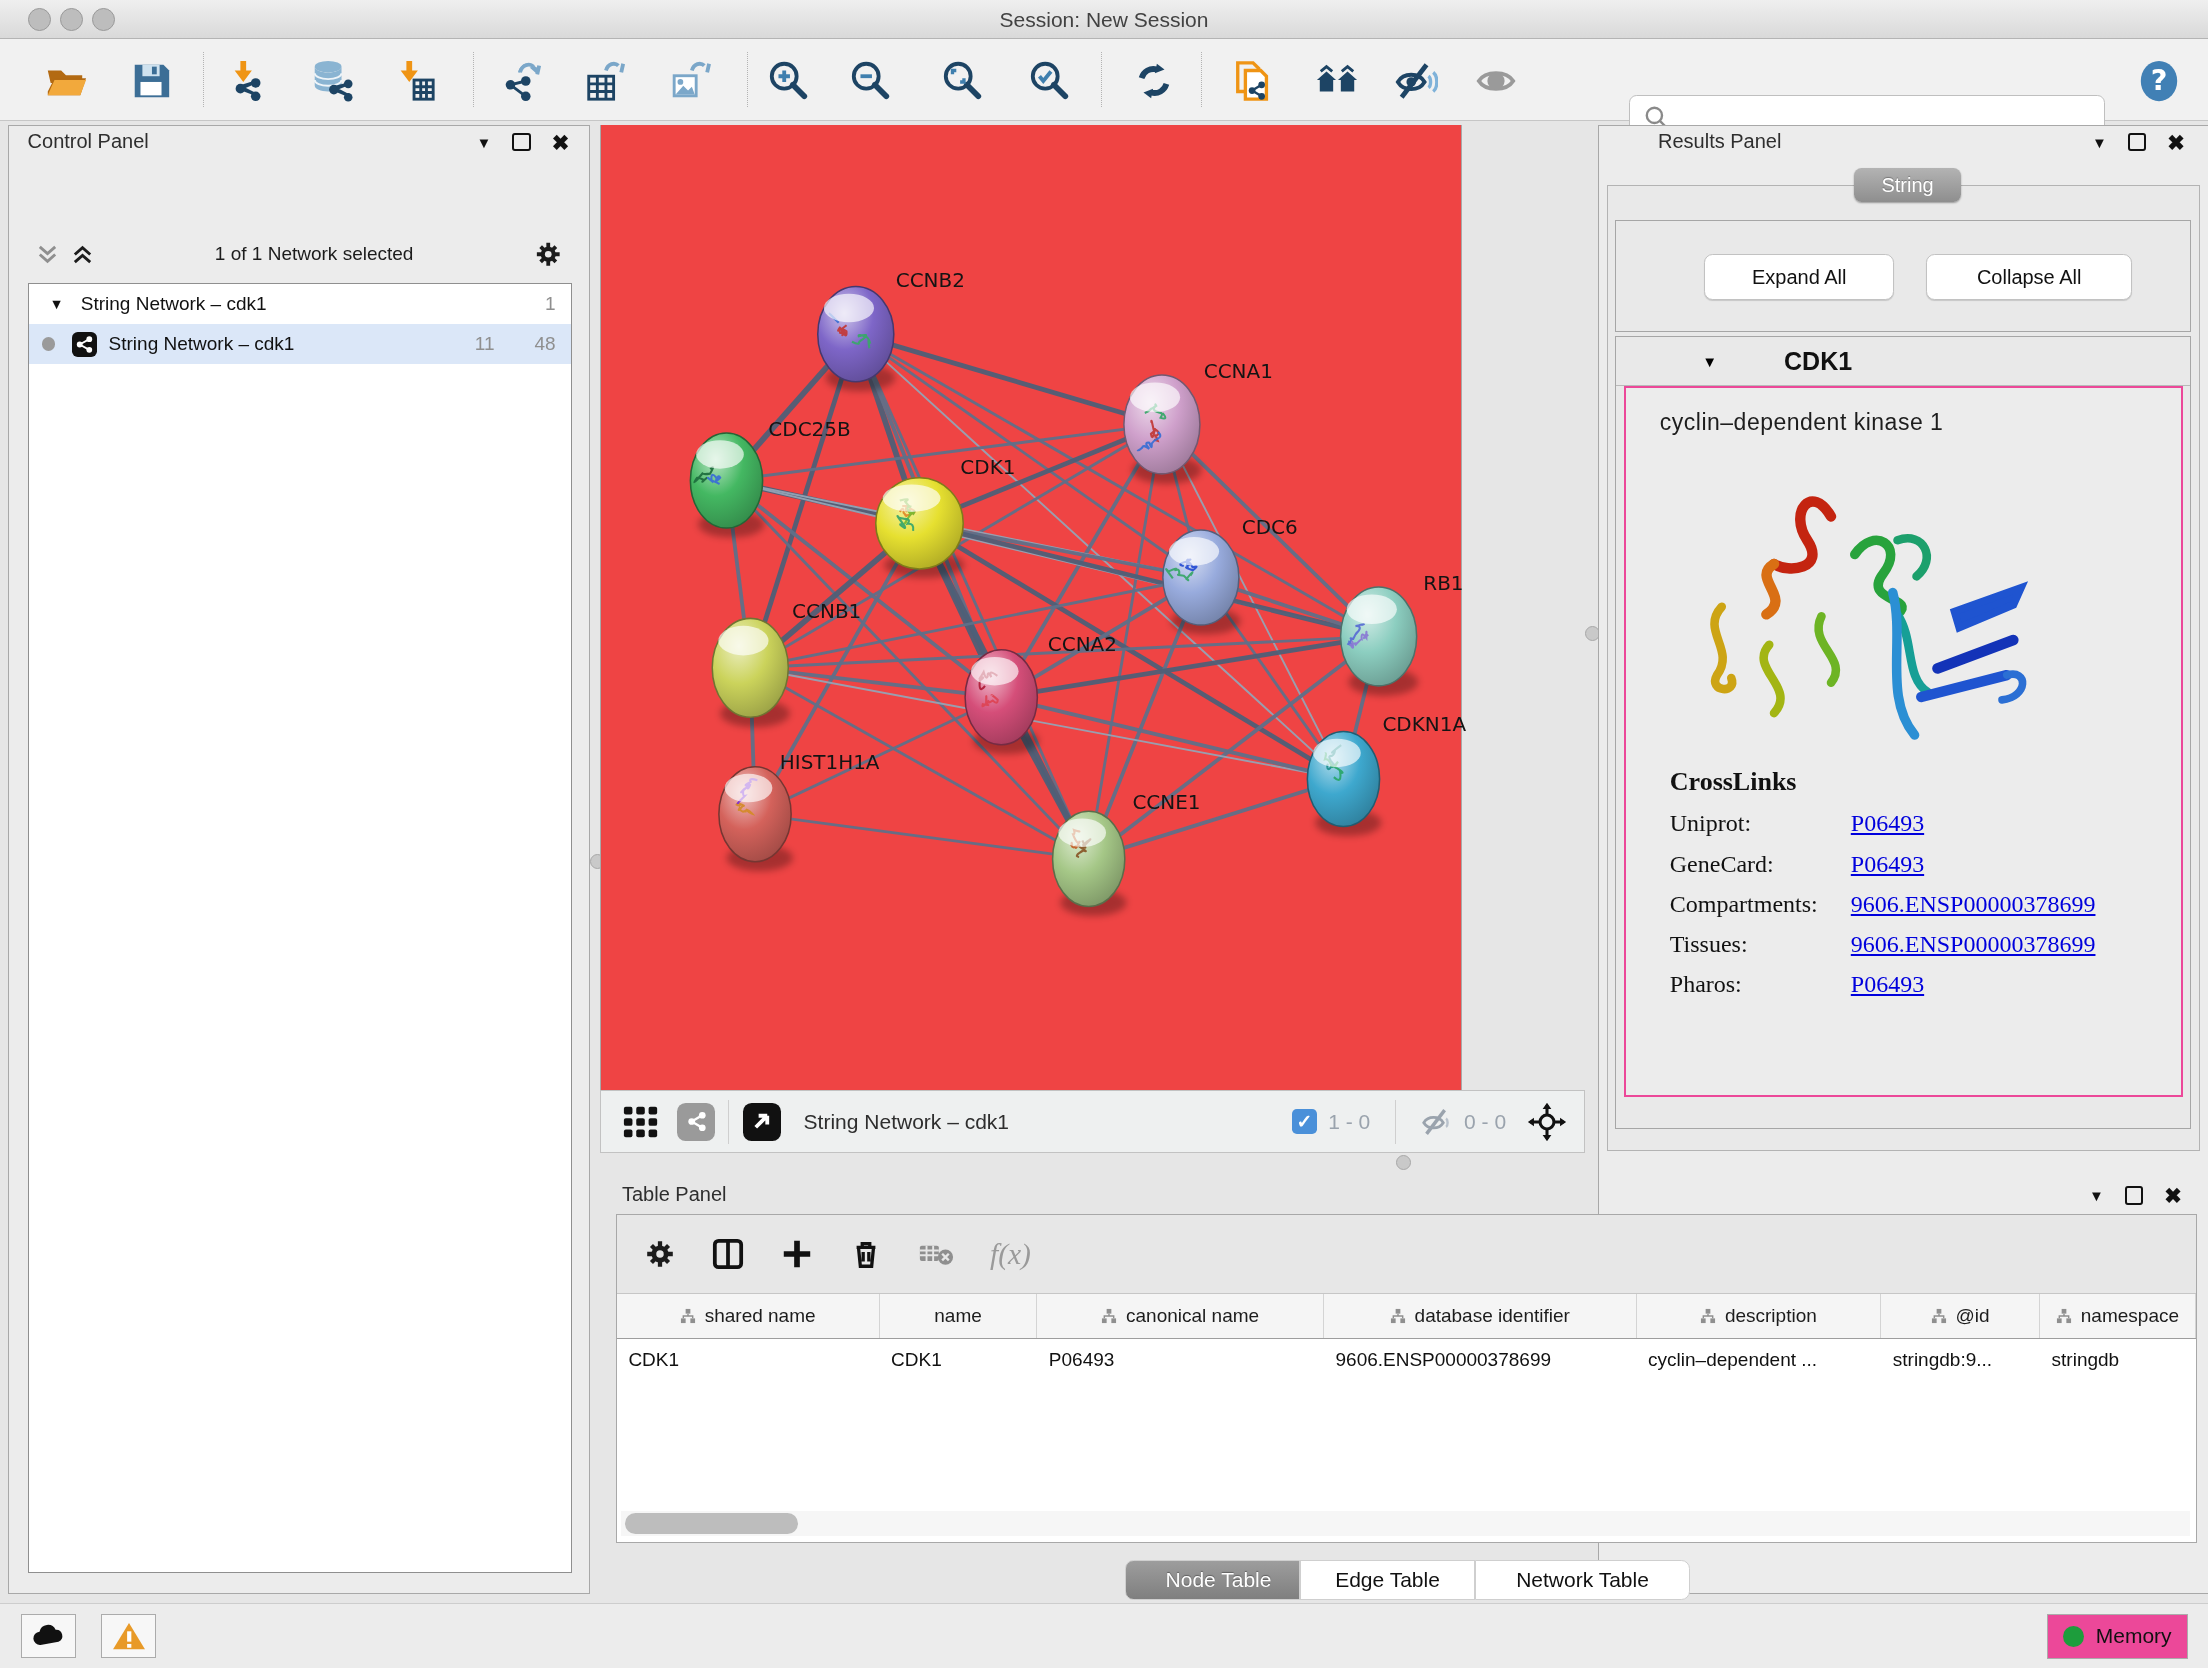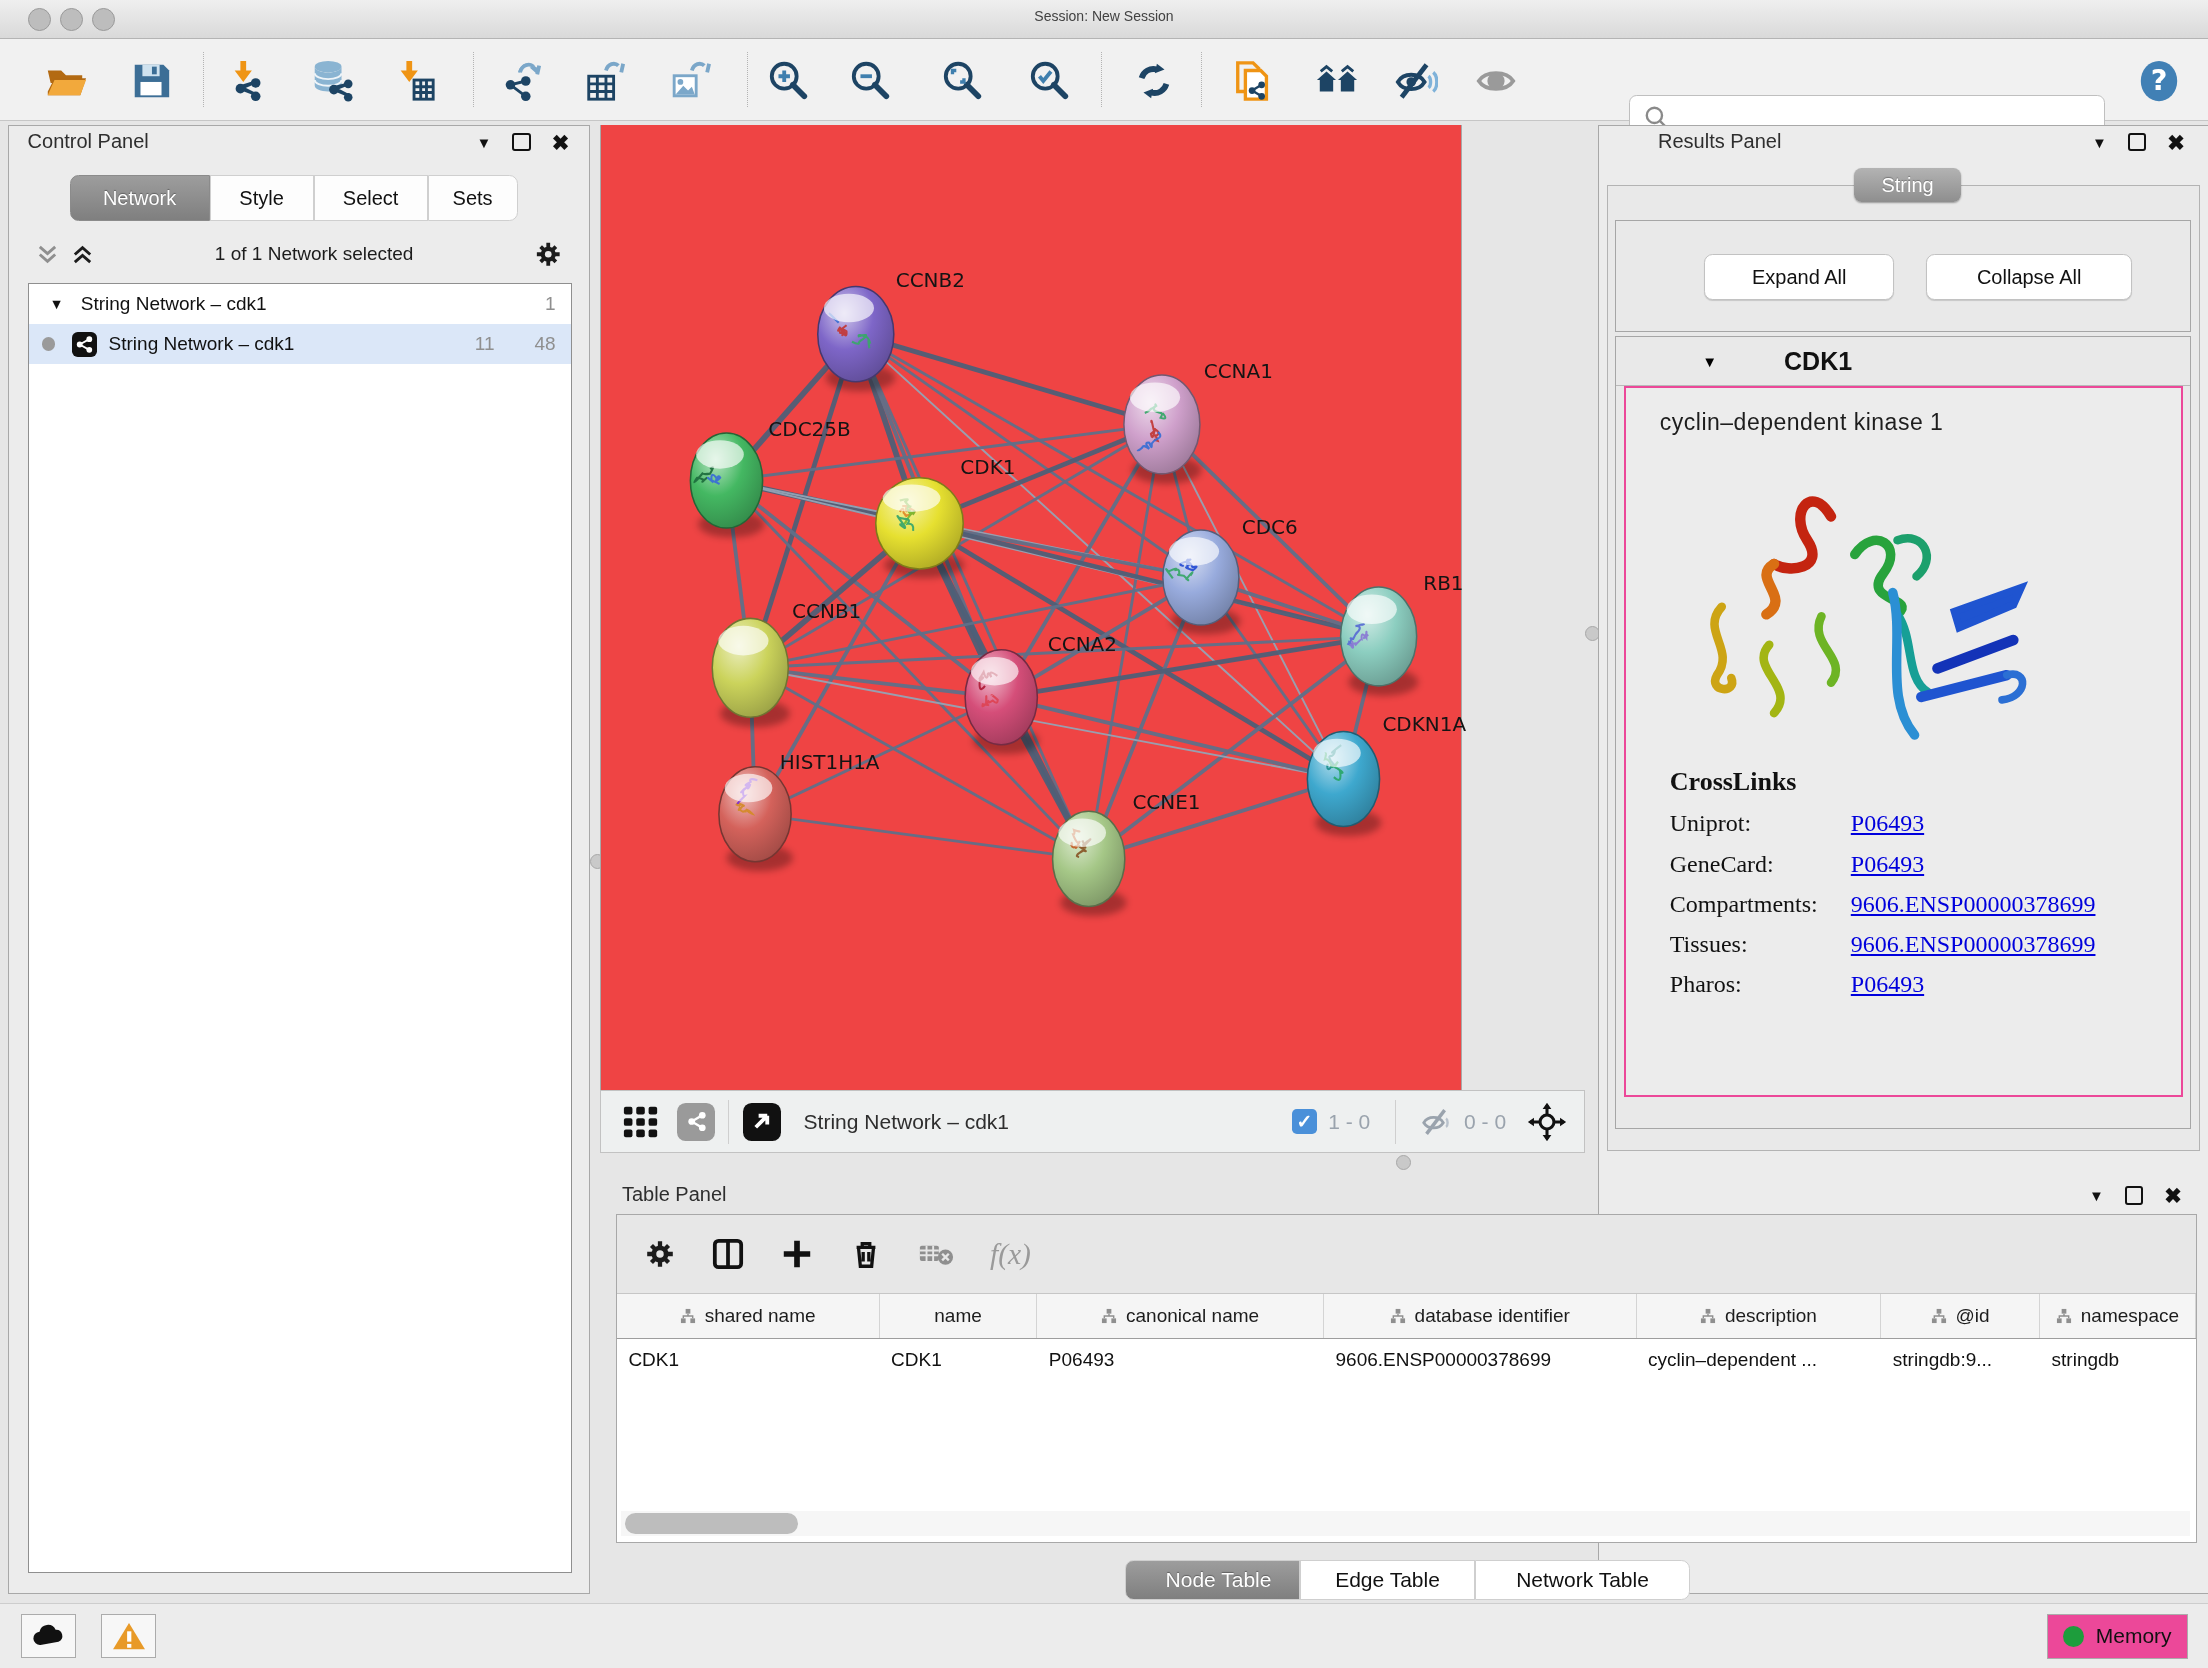--- a/index.html
+++ b/index.html
@@ -10,21 +10,21 @@
     -webkit-font-smoothing:antialiased;
   }
   .abs{position:absolute;}
 
   
   #titlebar{left:0;top:0;width:2208px;height:38px;
     background:linear-gradient(#efefef,#d9d9d9);
     border-bottom:1px solid #b4b4b4;}
   .traffic{width:21px;height:21px;border-radius:50%;
     background:#bdbdbd;border:1px solid #9a9a9a;top:7.6px;}
-  #win-title{width:100%;text-align:center;top:7.6px;font-size:14px;color:#424242;font-weight:500;}
+  #win-title{width:100%;text-align:center;top:7.6px;font-size:21px;color:#424242;font-weight:500;}
 
   
   #toolbar{left:0;top:39px;width:2208px;height:81px;background:#f1f1f1;
     border-bottom:1px solid #c6c6c6;}
   .tbtn{top:17px;width:49px;height:49px;display:flex;align-items:center;justify-content:center;}
   .tsep{top:13.3px;width:0;height:55px;border-left:1.9px dotted #b3b3b3;}
   #search-box{left:1629px;top:56px;width:474px;height:44px;background:#fff;
     border:1px solid #bfbfbf;border-radius:7.6px;display:flex;align-items:center;}
   #search-input{border:none;outline:none;font-size:19px;flex:1;background:transparent;height:38px;}
 
@@ -316,26 +316,20 @@
       </svg>
   </div>
 </div>
 
 <div id="control-panel" class="abs">
   <div class="abs panel-title" style="left:19px;top:3.8px">Control Panel</div>
   <div class="abs pt-icons" style="left:468px;top:5.7px">
     <span class="tri">▼</span>
     <span class="floatbox"></span>
     <span class="closex">✖</span>
-  </div>
-  <div id="cp-tabs" class="abs">
-    <div class="tab sel" style="width:140px">Network</div>
-    <div class="tab" style="width:104px">Style</div>
-    <div class="tab" style="width:114px">Select</div>
-    <div class="tab" style="width:90px">Sets</div>
   </div>
   <div id="net-sub" class="abs">
     <svg width="25" height="25" viewBox="0 0 26 26" style="margin-left:7.6px">
         <g stroke="#8f8f8f" stroke-width="3" fill="none">
           <path d="M5 5l8 7 8-7M5 13l8 7 8-7"></path>
         </g>
       </svg>
     <svg width="25" height="25" viewBox="0 0 26 26" style="margin-left:9.5px">
         <g stroke="#1c1c1c" stroke-width="3" fill="none">
           <path d="M5 21l8-7 8 7M5 13l8-7 8 7"></path>

